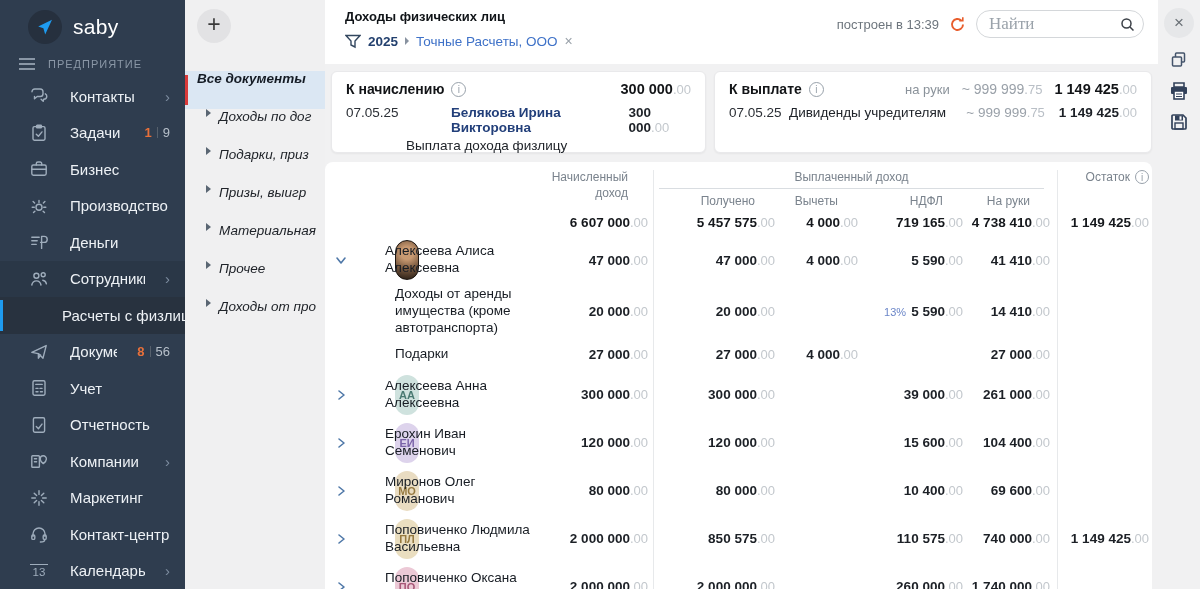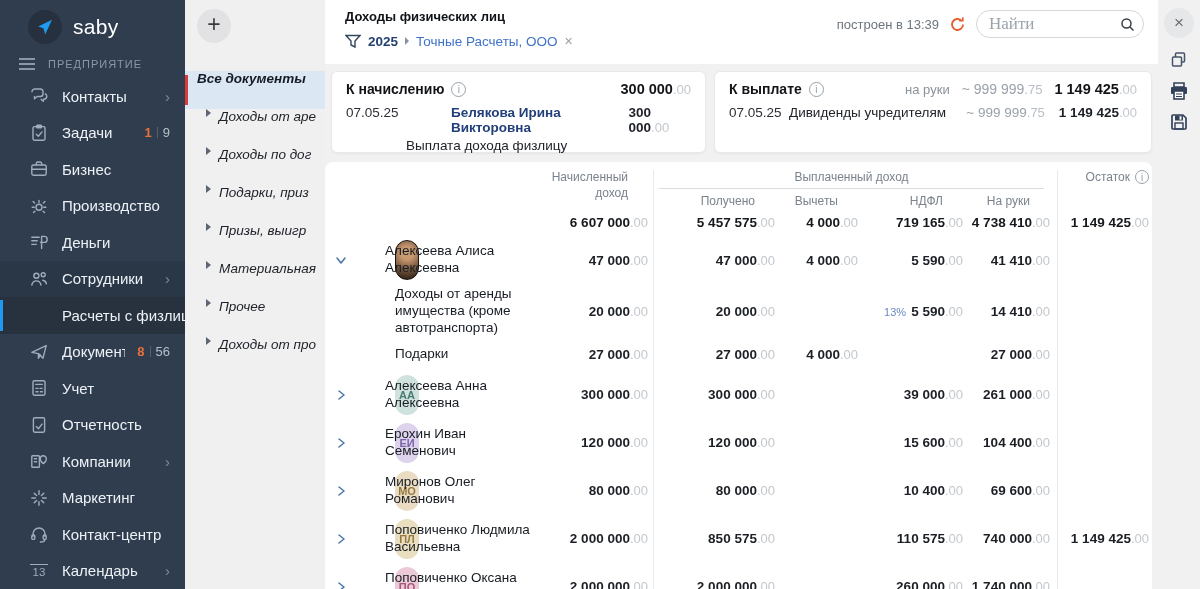--- a/index.html
+++ b/index.html
@@ -7,21 +7,21 @@
   body { font-family:"Liberation Sans", sans-serif; display:flex; background:#f1f1f2; color:#1c2633; }
 
   
   .sidebar { width:185px; flex:none; background:#2f3d4f; color:#e9eef4; }
   .logo-row { display:flex; align-items:center; gap:11px; padding:10px 0 8px 28px; }
   .logo-circle { width:34px; height:34px; border-radius:50%; background:#26303e; display:flex; align-items:center; justify-content:center; }
   .brand { font-size:21px; color:#fff; letter-spacing:.3px; }
   .org-row { display:flex; align-items:center; gap:13px; padding:6px 0 8px 19px; }
   .burger { width:16px; height:12px; background:linear-gradient(#8a97a6 0 2px,transparent 2px 5px,#8a97a6 5px 7px,transparent 7px 10px,#8a97a6 10px 12px); }
   .org-label { color:#8a97a6; font-size:11px; letter-spacing:1px; }
-  .nav-item { display:flex; align-items:center; gap:12px; height:36.5px; padding-left:28px; position:relative; cursor:pointer; }
+  .nav-item { display:flex; align-items:center; gap:20px; height:36.5px; padding-left:28px; position:relative; cursor:pointer; }
   .nav-item.active { background:#2a3747; }
   .nav-item.sub { padding-left:62px; background:#28323f; }
   .nav-item.sub::before { content:""; position:absolute; left:0; top:3px; bottom:3px; width:3px; background:#1e9bf0; }
   .nav-icon { width:22px; display:flex; justify-content:center; align-items:center; color:#9fadbc; }
   .nav-label { flex:1; font-size:15px; color:#edf1f5; white-space:nowrap; overflow:hidden; }
   .nav-chev { margin-right:15px; color:#7d8da0; font-size:15px; }
   .badges { margin-right:15px; font-size:13px; display:flex; align-items:center; gap:5px; }
   .badge-hot { color:#e8703a; font-weight:bold; }
   .badge-sep { width:1px; height:11px; background:#56606c; }
   .badge-grey { color:#b7c0ca; }
@@ -259,24 +259,20 @@
         <span class="nav-chev">›</span>
       </div>
     </div>
 </div>
 
 <div class="docpanel">
   <div class="plus-btn">+</div>
   <div id="doc-list">
       <div class="doc-item selected">
         <span>Все документы</span>
-      </div>
-      <div class="doc-item">
-        <span class="tri"></span>
-        <span>Доходы от аре</span>
       </div>
       <div class="doc-item">
         <span class="tri"></span>
         <span>Доходы по дог</span>
       </div>
       <div class="doc-item">
         <span class="tri"></span>
         <span>Подарки, приз</span>
       </div>
       <div class="doc-item">

